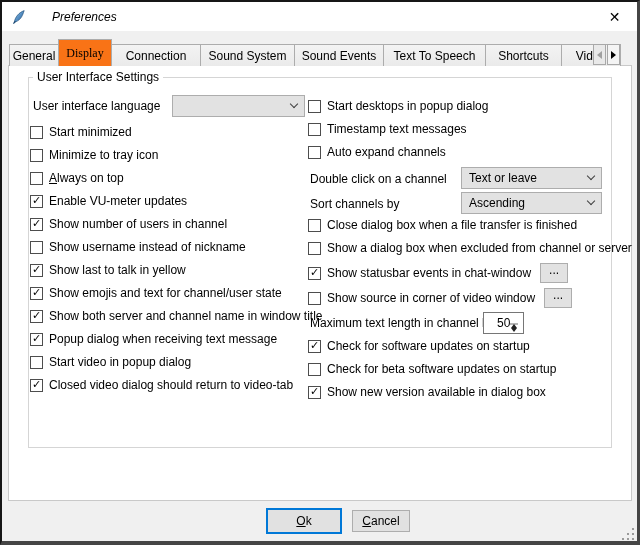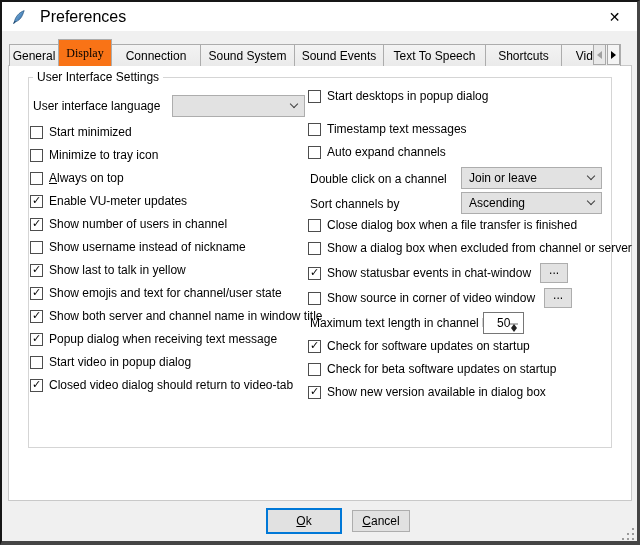--- a/index.html
+++ b/index.html
@@ -8,21 +8,21 @@
     position:relative;width:640px;height:545px;background:#f0f0f0;
     font-family:"Liberation Sans","DejaVu Sans",sans-serif;font-size:12px;color:#000;
     overflow:hidden;
   }
   .frame{position:absolute;inset:0;border-style:solid;border-color:#161616 #454545 #454545 #161616;
     border-width:2px 3px 4px 2px;pointer-events:none;z-index:60;}
   
   .titlebar{position:absolute;left:2px;top:2px;right:3px;height:29px;background:#fff;
     display:flex;align-items:center;}
   .app-icon{width:16px;height:16px;margin-left:9px;flex:none;display:block;}
-  .titletext{margin-left:13px;font-size:16px;}
+  .titletext{margin-left:25px;font-size:12px;font-style:italic;}
   .close-btn{margin-left:auto;width:45px;height:29px;display:flex;align-items:center;justify-content:center;cursor:default;}
   .close-btn span{font-size:14px;color:#000;font-weight:400;}
   
   .tabbar{position:absolute;left:9px;top:39px;width:614px;height:27px;display:flex;align-items:flex-end;overflow:hidden;}
   .tab{height:22px;background:linear-gradient(#f3f3f3,#eaeaea);border:1px solid #acacac;border-bottom:none;
     display:flex;align-items:center;justify-content:center;margin-left:-1px;white-space:nowrap;z-index:1;}
   .tab:first-child{margin-left:0;}
   .tab.active{height:27px;background:#f97316;z-index:3;font-family:Liberation Serif, serif;}
   .tab-scroll{position:absolute;left:592px;top:44px;display:flex;z-index:5;}
   .tsbtn{width:13px;height:21px;border:1px solid #a8a8a8;display:flex;align-items:center;justify-content:center;margin-left:1px;}
@@ -198,42 +198,42 @@
       </span>
     <span>Start video in popup dialog</span>
   </div>
   <div class="crow" style="left:30px;top:377px">
     <span class="cb">
         <span class="mk">✓</span>
       </span>
     <span>Closed video dialog should return to video-tab</span>
   </div>
 
-  <div class="crow" style="left:308px;top:88px">
+  <div class="crow" style="left:308px;top:98px">
     <span class="cb">
         <span class="mk"></span>
       </span>
     <span>Start desktops in popup dialog</span>
   </div>
   <div class="crow" style="left:308px;top:121px">
     <span class="cb">
         <span class="mk"></span>
       </span>
     <span>Timestamp text messages</span>
   </div>
   <div class="crow" style="left:308px;top:144px">
     <span class="cb">
         <span class="mk"></span>
       </span>
     <span>Auto expand channels</span>
   </div>
 
   <div class="plain-label" style="left:310px;top:171px">Double click on a channel</div>
   <div class="combo" style="left:461px;top:167px;width:141px">
-    <span>Join or leave</span>
+    <span>Text or leave</span>
     <i class="chev"></i>
   </div>
 
   <div class="plain-label" style="left:310px;top:196px">Sort channels by</div>
   <div class="combo" style="left:461px;top:192px;width:141px">
     <span>Ascending</span>
     <i class="chev"></i>
   </div>
 
   <div class="crow" style="left:308px;top:240px">

